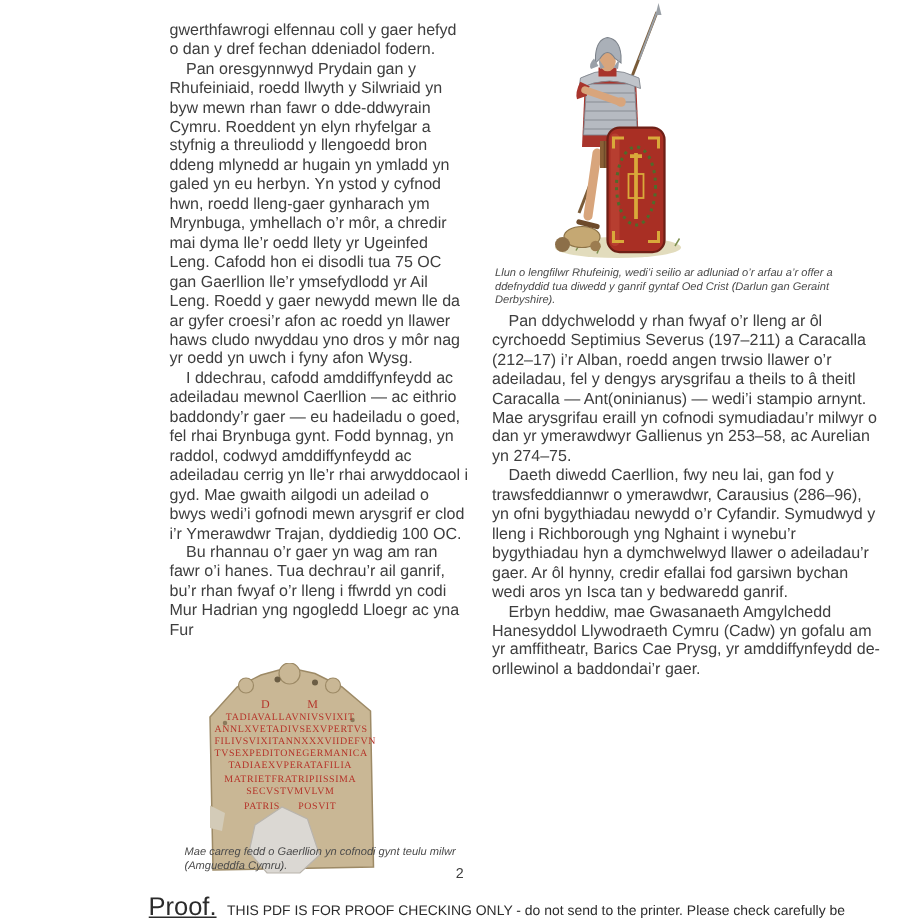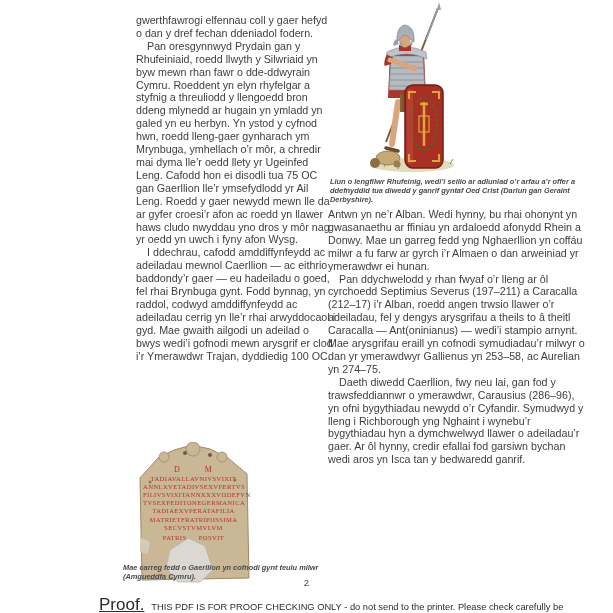--- a/index.html
+++ b/index.html
@@ -1,23 +1,23 @@
 <!DOCTYPE html>
 <html><head>
 <meta charset="utf-8">
 <style>
   html,body{margin:0;padding:0;background:#ffffff;}
   .page{position:relative;width:613px;height:613px;background:#ffffff;overflow:hidden;
         font-family:"Liberation Sans",sans-serif;color:#3e3e3e;}
   .col{position:absolute;font-size:10.7px;line-height:12.9px;text-align:left;}
   .col p{margin:0;text-indent:11px;}
   .col p.noindent{text-indent:0;}
-  .col-left{left:136px;top:14px;width:200px;}
+  .col-left{left:113px;top:14px;width:200px;}
   .col-right{left:328px;top:208px;width:259px;}
-  .caption{position:absolute;font-style:italic;font-size:7.4px;line-height:9.2px;color:#4a4a4a;font-weight:bold;}
+  .caption{position:absolute;font-style:italic;font-size:7.4px;line-height:9.2px;color:#4a4a4a;}
   .caption-right{left:330px;top:177px;width:252px;}
   .caption-left{left:123px;top:563px;width:206px;}
   .fig-soldier{position:absolute;left:368px;top:2px;width:106px;height:172px;}
   .fig-stone{position:absolute;left:130px;top:442px;width:127px;height:142px;}
   .fig-stone svg{position:absolute;left:0;top:0;}
   .insc{position:absolute;left:13px;top:24px;width:101px;text-align:center;
         font-family:"Liberation Serif",serif;font-size:6.6px;line-height:8.1px;
         color:#b5342a;letter-spacing:.4px;}
   .insc span{display:block;white-space:pre;}
   .insc span.l1{font-size:8px;letter-spacing:1px;margin-bottom:1px;}
@@ -31,20 +31,21 @@
 </style>
 </head>
 <body>
 
 <div class="page">
 
   <div class="col col-left">
     <p class="noindent">gwerthfawrogi elfennau coll y gaer hefyd o dan y dref fechan ddeniadol fodern.</p>
     <p>Pan oresgynnwyd Prydain gan y Rhufeiniaid, roedd llwyth y Silwriaid yn byw mewn rhan fawr o dde-ddwyrain Cymru. Roeddent yn elyn rhyfelgar a styfnig a threuliodd y llengoedd bron ddeng mlynedd ar hugain yn ymladd yn galed yn eu herbyn. Yn ystod y cyfnod hwn, roedd lleng-gaer gynharach ym Mrynbuga, ymhellach o’r môr, a chredir mai dyma lle’r oedd llety yr Ugeinfed Leng. Cafodd hon ei disodli tua 75 OC gan Gaerllion lle’r ymsefydlodd yr Ail Leng. Roedd y gaer newydd mewn lle da ar gyfer croesi’r afon ac roedd yn llawer haws cludo nwyddau yno dros y môr nag yr oedd yn uwch i fyny afon Wysg.</p>
     <p>I ddechrau, cafodd amddiffynfeydd ac adeiladau mewnol Caerllion — ac eithrio baddondy’r gaer — eu hadeiladu o goed, fel rhai Brynbuga gynt. Fodd bynnag, yn raddol, codwyd amddiffynfeydd ac adeiladau cerrig yn lle’r rhai arwyddocaol i gyd. Mae gwaith ailgodi un adeilad o bwys wedi’i gofnodi mewn arysgrif er clod i’r Ymerawdwr Trajan, dyddiedig 100 OC.</p>
+    <p>Bu rhannau o’r gaer yn wag am ran fawr o’i hanes. Tua dechrau’r ail ganrif, bu’r rhan fwyaf o’r lleng i ffwrdd yn codi Mur Hadrian yng ngogledd Lloegr ac yna Fur</p>
   </div>
 
   <div class="fig-soldier">
     <svg width="106" height="172" viewBox="0 0 106 172">
 
       <ellipse cx="44" cy="163" rx="42" ry="7" fill="#ddd6b2" opacity="0.85"></ellipse>
       <path d="M10,161 l3,-6 M16,165 l4,-7 M66,166 l3,-6 M82,162 l3,-5 M30,167 l2,-5" stroke="#7d9050" stroke-width="1" fill="none"></path>
 
       <ellipse cx="20" cy="156" rx="12" ry="7" fill="#c5a873" stroke="#8d7347" stroke-width="0.8"></ellipse>
       <circle cx="7" cy="161" r="5" fill="#8c6f49"></circle>
@@ -80,23 +81,23 @@
       <path d="M41,97 V90 H48 M71,97 V90 H64 M41,152 V159 H48 M71,152 V159 H64" stroke="#d9a93a" stroke-width="2" fill="none"></path>
       <ellipse cx="56" cy="122" rx="13" ry="26" fill="none" stroke="#4f6b2b" stroke-width="2" stroke-dasharray="2 3"></ellipse>
       <path d="M52,102 h8 M56,100 v44" stroke="#d9a93a" stroke-width="2.5"></path>
       <rect x="51" y="114" width="10" height="16" fill="none" stroke="#d9a93a" stroke-width="1.2"></rect>
     </svg>
   </div>
 
   <div class="caption caption-right">Llun o lengfilwr Rhufeinig, wedi’i seilio ar adluniad o’r arfau a’r offer a ddefnyddid tua diwedd y ganrif gyntaf Oed Crist (Darlun gan Geraint Derbyshire).</div>
 
   <div class="col col-right">
-    <p class="noindent">Antwn yn ne’r Alban. Wedi hynny, bu rhai ohonynt yn gwasanaethu ar ffiniau yn ardaloedd afonydd Rhein a Donwy. Mae un garreg fedd yng Nghaerllion yn coffáu milwr a fu farw ar gyrch i’r Almaen o dan arweiniad yr ymerawdwr ei hunan.</p>
     <p>Pan ddychwelodd y rhan fwyaf o’r lleng ar ôl cyrchoedd Septimius Severus (197–211) a Caracalla (212–17) i’r Alban, roedd angen trwsio llawer o’r adeiladau, fel y dengys arysgrifau a theils to â theitl Caracalla — Ant(oninianus) — wedi’i stampio arnynt. Mae arysgrifau eraill yn cofnodi symudiadau’r milwyr o dan yr ymerawdwyr Gallienus yn 253–58, ac Aurelian yn 274–75.</p>
     <p>Daeth diwedd Caerllion, fwy neu lai, gan fod y trawsfeddiannwr o ymerawdwr, Carausius (286–96), yn ofni bygythiadau newydd o’r Cyfandir. Symudwyd y lleng i Richborough yng Nghaint i wynebu’r bygythiadau hyn a dymchwelwyd llawer o adeiladau’r gaer. Ar ôl hynny, credir efallai fod garsiwn bychan wedi aros yn Isca tan y bedwaredd ganrif.</p>
+    <p>Erbyn heddiw, mae Gwasanaeth Amgylchedd Hanesyddol Llywodraeth Cymru (Cadw) yn gofalu am yr amffitheatr, Barics Cae Prysg, yr amddiffynfeydd de-orllewinol a baddondai’r gaer.</p>
   </div>
 
   <div class="fig-stone">
     <svg width="127" height="142" viewBox="0 0 127 142">
       <polygon points="10,36 28,16 44,8 62,3 80,7 98,16 117,32 119,136 12,138" fill="#c9b795" stroke="#9d8a66" stroke-width="1"></polygon>
       <circle cx="34" cy="15" r="5" fill="#c9b795" stroke="#9d8a66" stroke-width="0.8"></circle>
       <circle cx="63" cy="7" r="7" fill="#c9b795" stroke="#9d8a66" stroke-width="0.8"></circle>
       <circle cx="92" cy="15" r="5" fill="#c9b795" stroke="#9d8a66" stroke-width="0.8"></circle>
       <polygon points="40,108 58,96 75,104 83,128 70,140 48,140 36,126" fill="#dbd8d3" stroke="#b9b4ac" stroke-width="0.8"></polygon>
       <polygon points="10,95 20,100 18,112 10,110" fill="#d3cbb8"></polygon>

